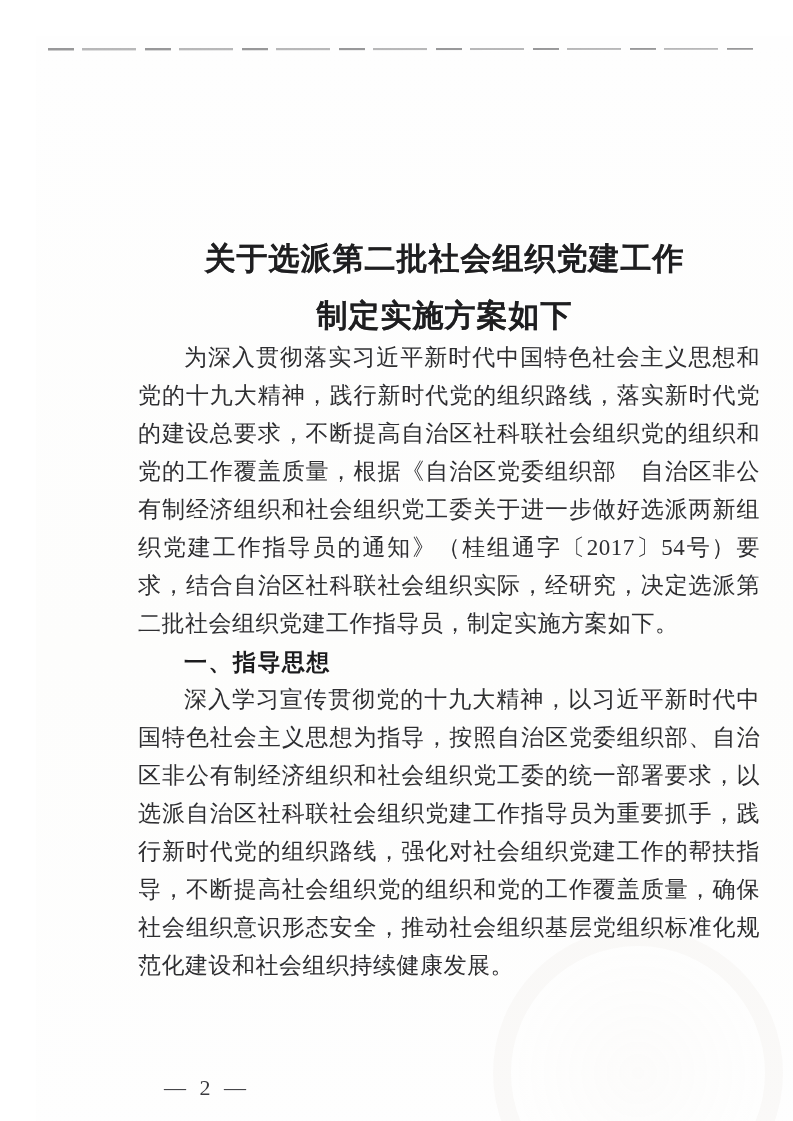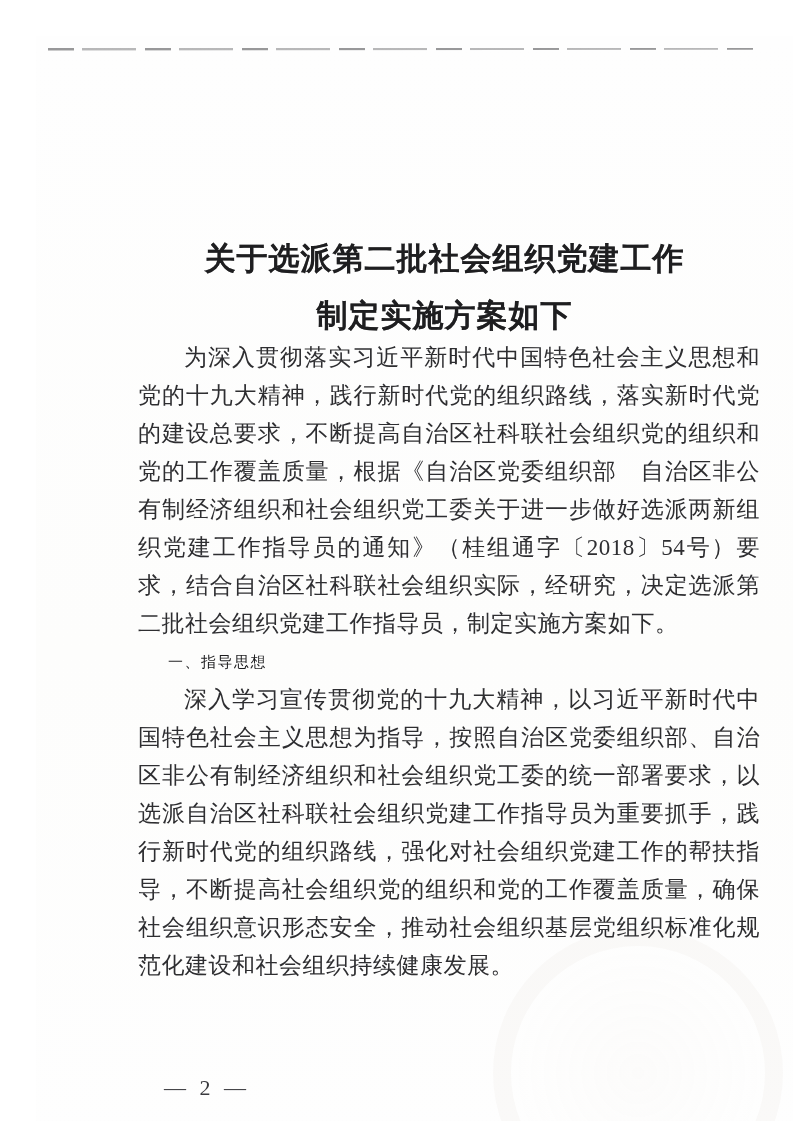--- a/index.html
+++ b/index.html
@@ -75,22 +75,22 @@
     letter-spacing: 0.5px;
   }
 
   .body-para {
     text-indent: 2em;
     margin: 0;
   }
 
   .section-heading {
     font-family: "DejaVu Sans", "Liberation Sans", sans-serif;
-    font-size: 15px;
-    font-weight: 400;
+    font-size: 23px;
+    font-weight: 700;
     line-height: 38px;
     color: #1c1c1e;
     text-indent: 2em;
     letter-spacing: 1.5px;
     margin: 0;
   }
 
   .page-footer {
     position: absolute;
     top: 1027px;
@@ -108,20 +108,20 @@
   <div class="scan-artifact-top"></div>
 
   <div class="seal-ghost"></div>
 
   <div class="doc-title">
     <div>关于选派第二批社会组织党建工作</div>
     <div>制定实施方案如下</div>
   </div>
 
   <div class="doc-body">
-    <p class="body-para">为深入贯彻落实习近平新时代中国特色社会主义思想和党的十九大精神，践行新时代党的组织路线，落实新时代党的建设总要求，不断提高自治区社科联社会组织党的组织和党的工作覆盖质量，根据《自治区党委组织部　自治区非公有制经济组织和社会组织党工委关于进一步做好选派两新组织党建工作指导员的通知》（桂组通字〔2018〕54号）要求，结合自治区社科联社会组织实际，经研究，决定选派第二批社会组织党建工作指导员，制定实施方案如下。</p>
+    <p class="body-para">为深入贯彻落实习近平新时代中国特色社会主义思想和党的十九大精神，践行新时代党的组织路线，落实新时代党的建设总要求，不断提高自治区社科联社会组织党的组织和党的工作覆盖质量，根据《自治区党委组织部　自治区非公有制经济组织和社会组织党工委关于进一步做好选派两新组织党建工作指导员的通知》（桂组通字〔2017〕54号）要求，结合自治区社科联社会组织实际，经研究，决定选派第二批社会组织党建工作指导员，制定实施方案如下。</p>
     <h2 class="section-heading">一、指导思想</h2>
     <p class="body-para">深入学习宣传贯彻党的十九大精神，以习近平新时代中国特色社会主义思想为指导，按照自治区党委组织部、自治区非公有制经济组织和社会组织党工委的统一部署要求，以选派自治区社科联社会组织党建工作指导员为重要抓手，践行新时代党的组织路线，强化对社会组织党建工作的帮扶指导，不断提高社会组织党的组织和党的工作覆盖质量，确保社会组织意识形态安全，推动社会组织基层党组织标准化规范化建设和社会组织持续健康发展。</p>
   </div>
 
   <div class="page-footer">— 2 —</div>
 
 </div>
 
 </body></html>

